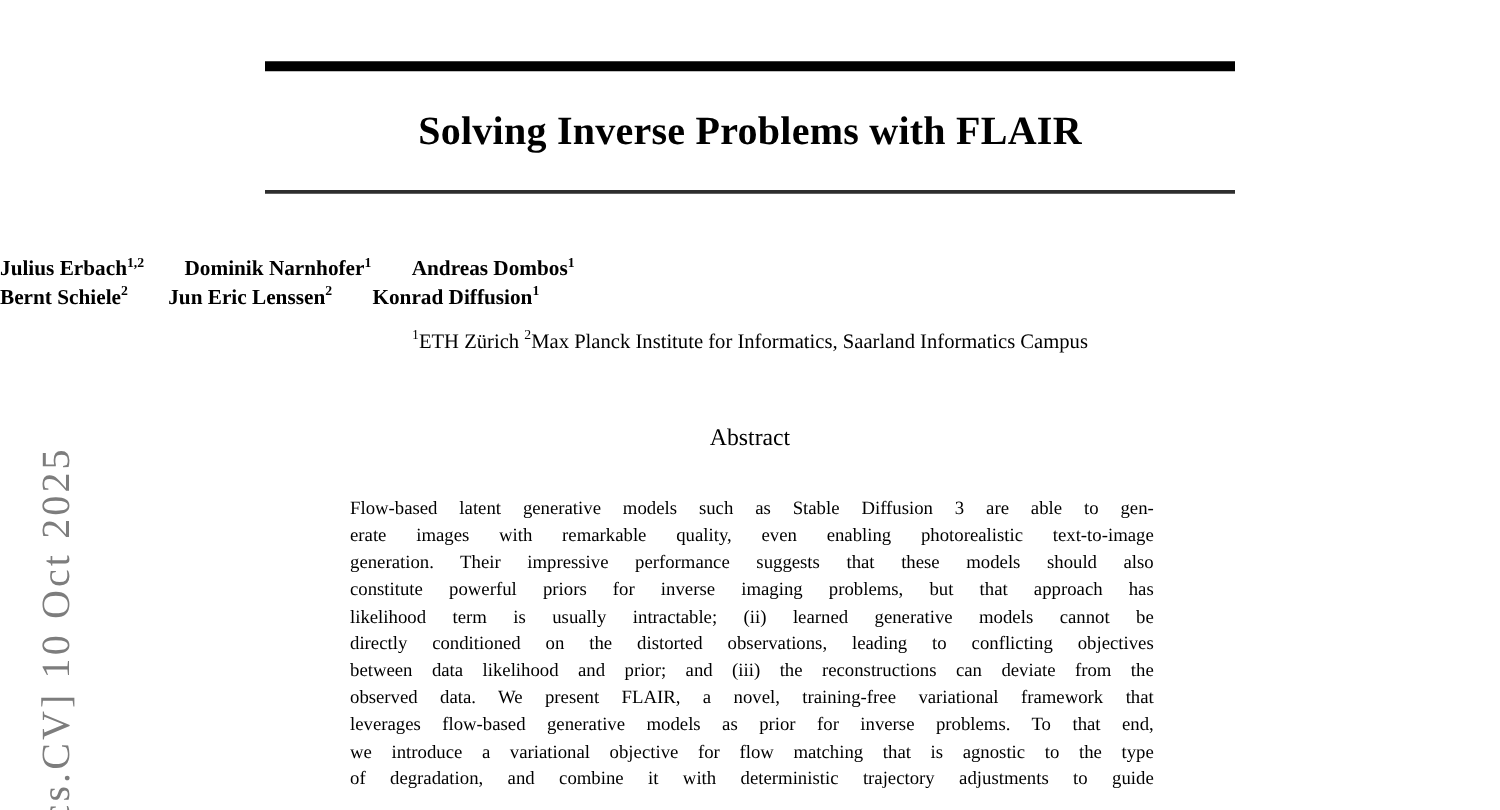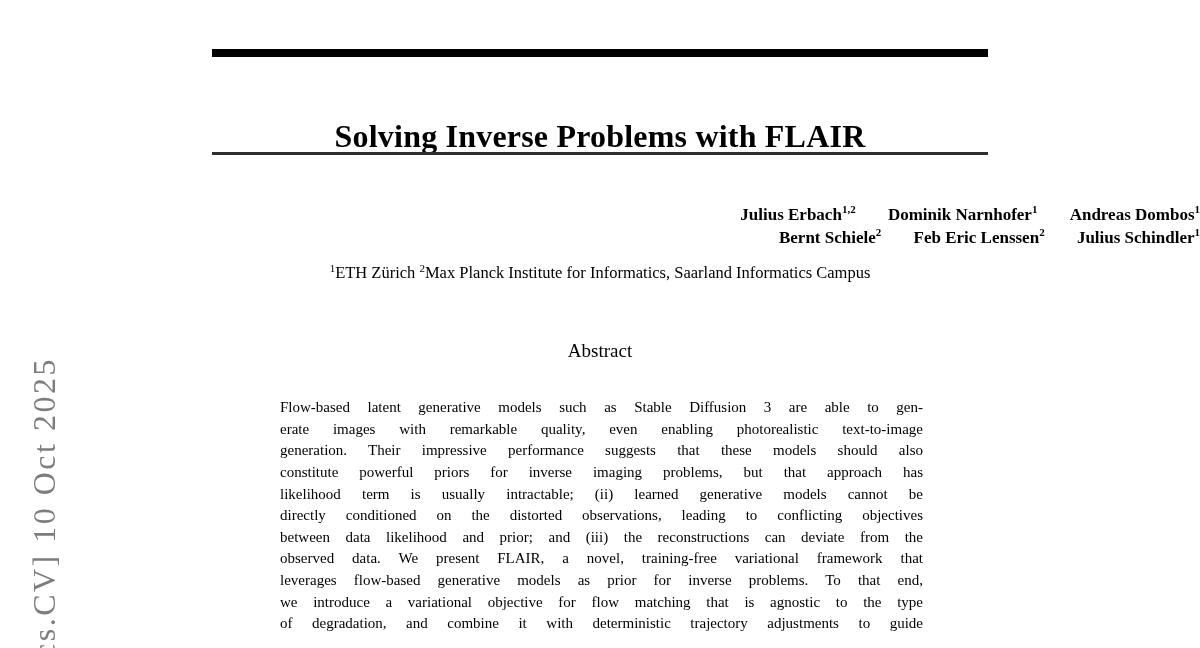--- a/index.html
+++ b/index.html
@@ -50,29 +50,28 @@
 
   .title {
     position: absolute;
     left: 0;
     top: 86px;
     width: 1200px;
     text-align: center;
     font-size: 32px;
     font-weight: bold;
     letter-spacing: 0.2px;
-    margin-top: 32px;
   }
 
   .authors {
     position: absolute;
     left: 0;
     top: 203px;
     width: 1200px;
-    text-align: right;
+    text-align: left;
     font-size: 17px;
     font-weight: bold;
     line-height: 23px;
   }
   .author { white-space: nowrap; }
   .author + .author { margin-left: 28px; }
   sup.auth-sup {
     font-weight: bold;
     font-size: 11px;
     line-height: 0;
@@ -133,22 +132,22 @@
   <div class="rule-thin"></div>
 
   <div class="authors">
     <div>
       <span class="author"><span>Julius Erbach</span><sup class="auth-sup">1,2</sup></span>
       <span class="author"><span>Dominik Narnhofer</span><sup class="auth-sup">1</sup></span>
       <span class="author"><span>Andreas Dombos</span><sup class="auth-sup">1</sup></span>
     </div>
     <div>
       <span class="author"><span>Bernt Schiele</span><sup class="auth-sup">2</sup></span>
-      <span class="author"><span>Feb Eric Lenssen</span><sup class="auth-sup">2</sup></span>
-      <span class="author"><span>Julius Schindler</span><sup class="auth-sup">1</sup></span>
+      <span class="author"><span>Jun Eric Lenssen</span><sup class="auth-sup">2</sup></span>
+      <span class="author"><span>Konrad Diffusion</span><sup class="auth-sup">1</sup></span>
     </div>
   </div>
 
   <div class="affiliations">
     <span class="affiliation"><sup class="aff-sup">1</sup><span>ETH Zürich</span></span>
     <span class="affiliation"><sup class="aff-sup">2</sup><span>Max Planck Institute for Informatics, Saarland Informatics Campus</span></span>
   </div>
 
   <div class="abstract-heading">Abstract</div>
 

